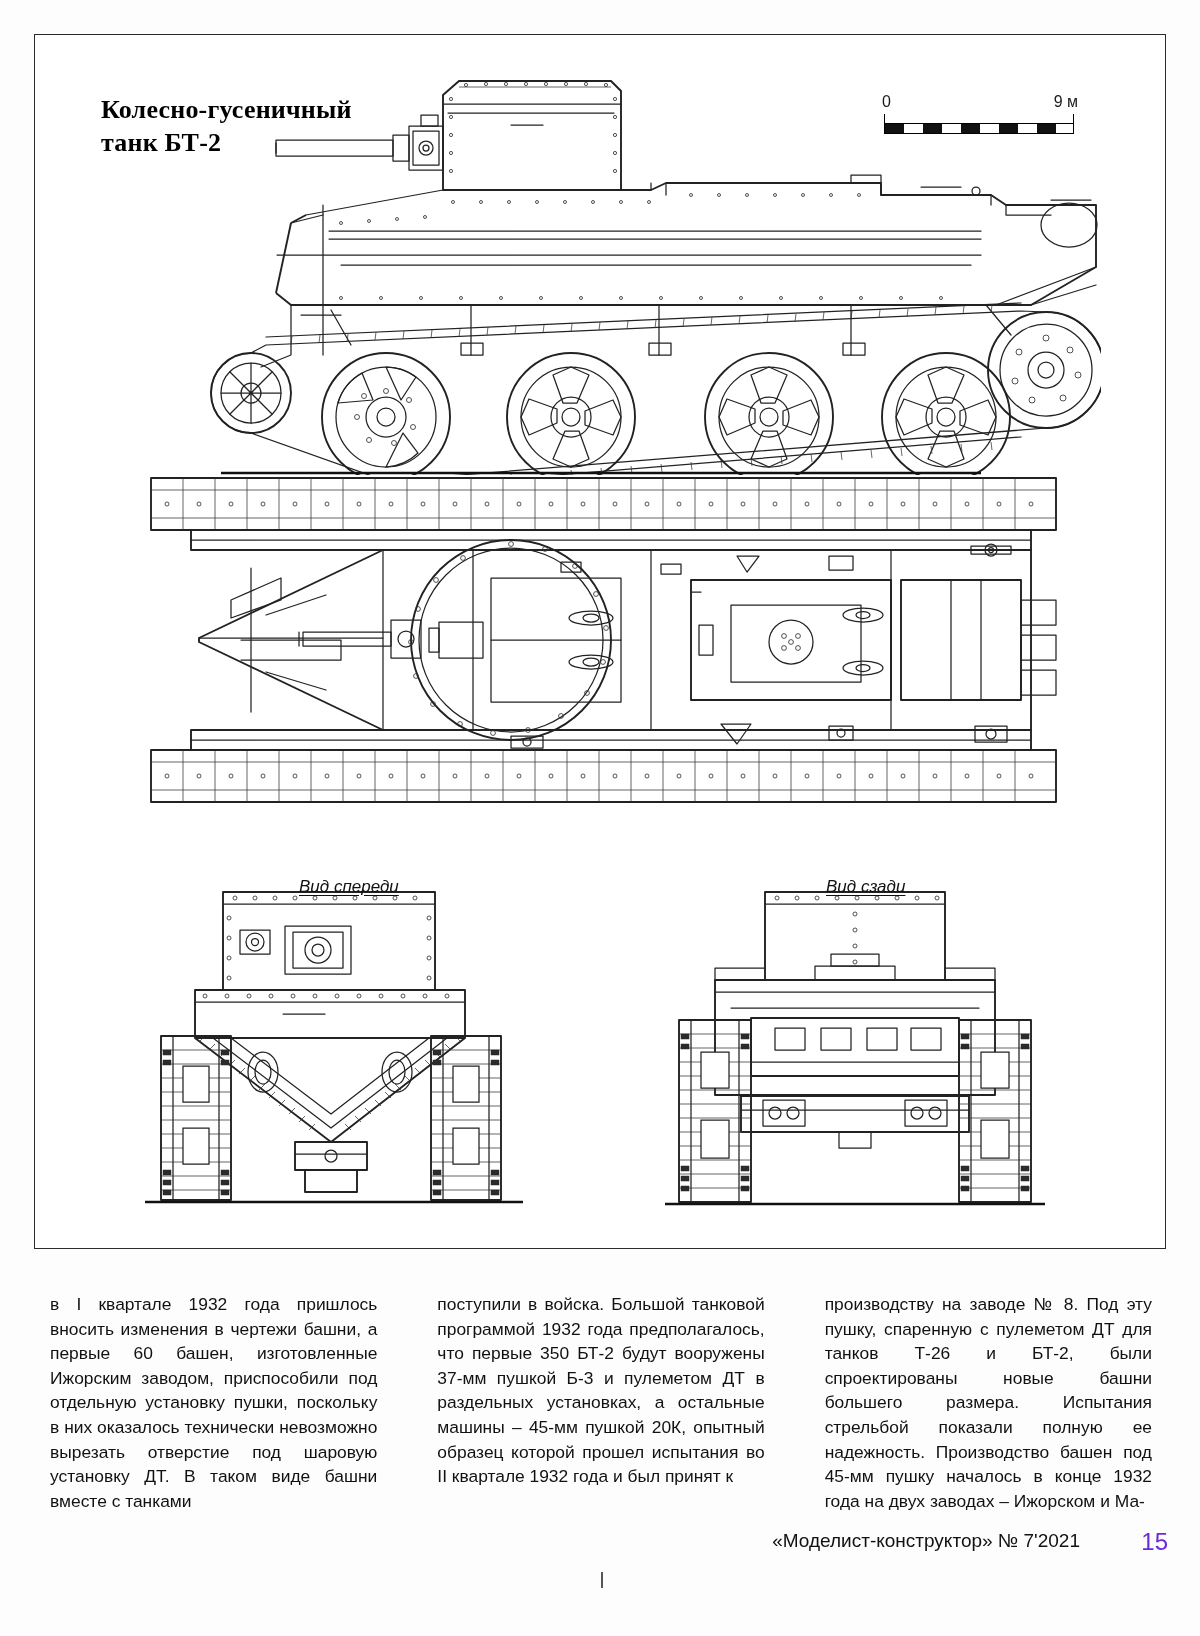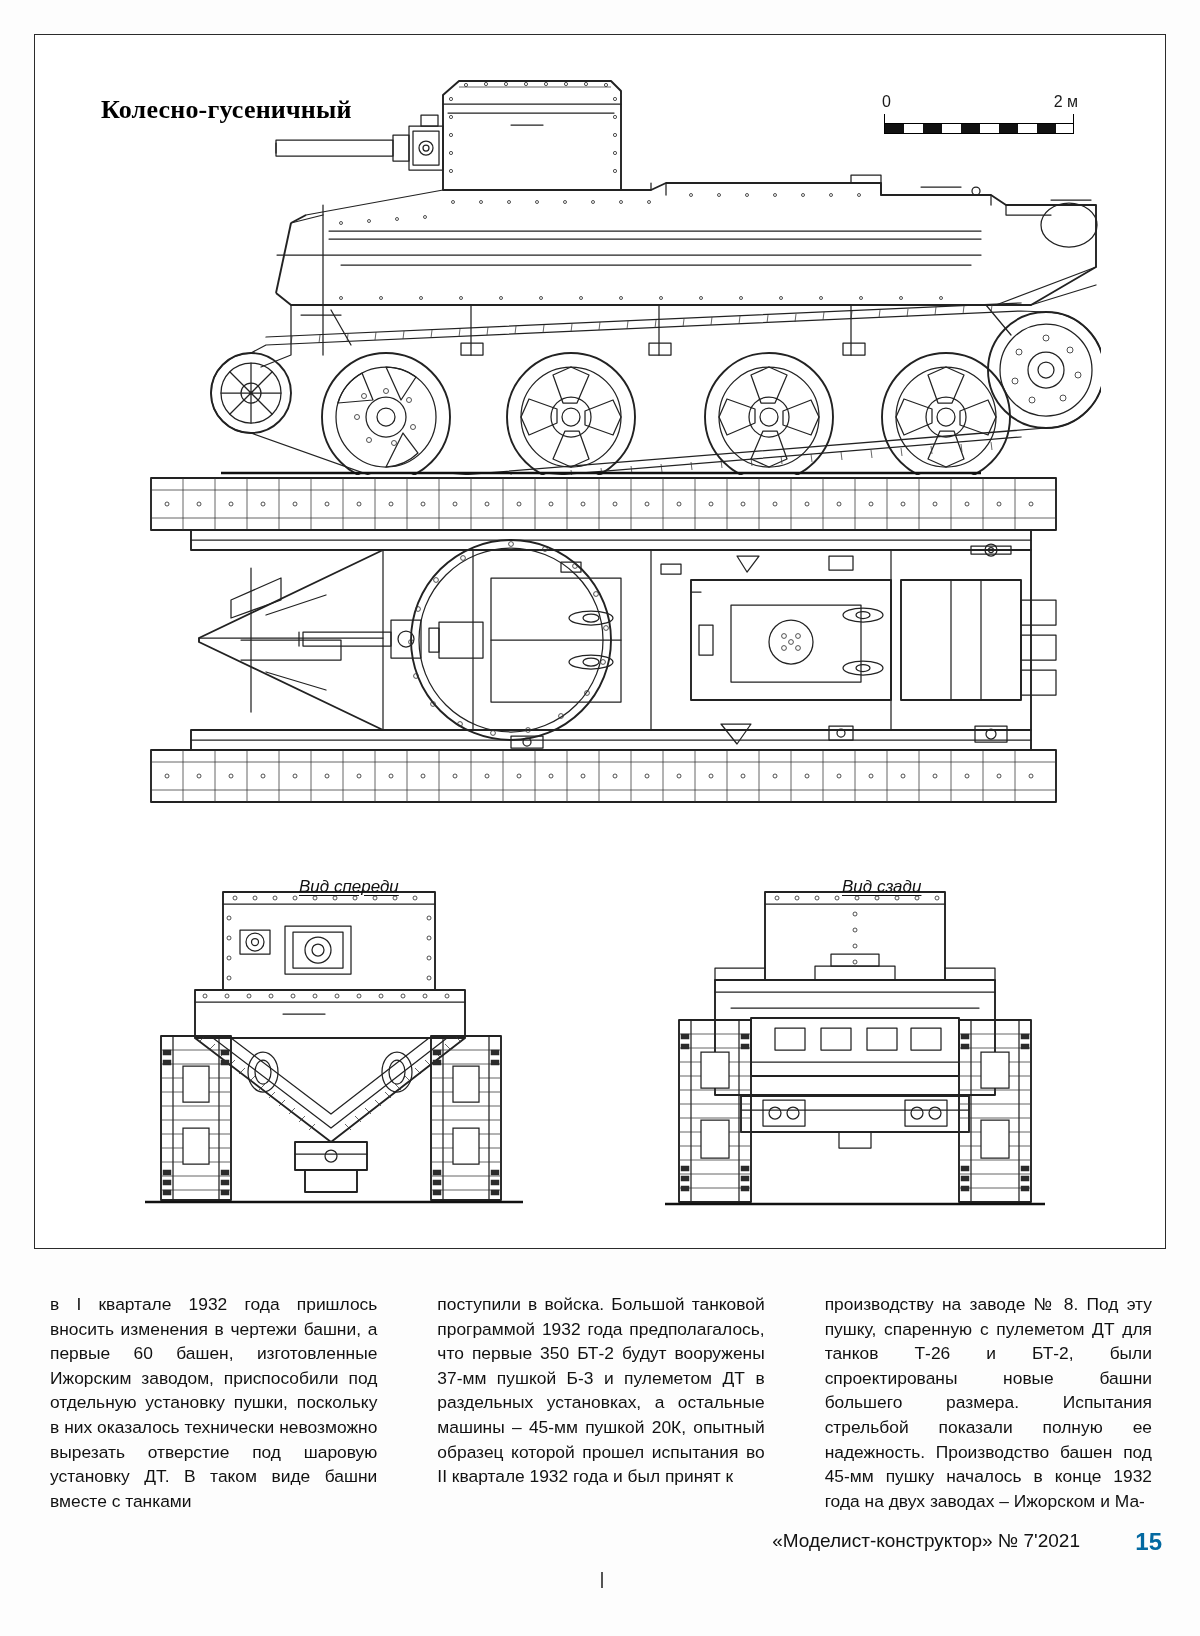--- a/index.html
+++ b/index.html
@@ -40,21 +40,21 @@
   #scale .lab0{position:absolute;left:-2px;top:-30px;font-size:16px;font-family:"Liberation Sans",sans-serif;}
   #scale .lab1{position:absolute;right:-4px;top:-30px;font-size:16px;font-family:"Liberation Sans",sans-serif;white-space:nowrap;}
 
   
   .viewcap{
     position:absolute;font-family:"Liberation Sans",sans-serif;
     font-style:italic;font-size:17px;text-decoration:underline;
     text-underline-offset:3px;color:#111;
   }
   #cap-front{left:264px;top:842px;}
-  #cap-rear{left:791px;top:842px;margin-left:16px;}
+  #cap-rear{left:791px;top:842px;}
 
   
   .dwg{position:absolute;}
   svg{display:block;}
   .ln{fill:none;stroke:#222;stroke-width:1.25;stroke-linejoin:round;stroke-linecap:round;}
   .ln2{fill:none;stroke:#222;stroke-width:1.9;stroke-linejoin:round;}
   .lnT{fill:none;stroke:#333;stroke-width:.75;}
   .fillW{fill:#ffffff;stroke:#222;stroke-width:1.25;}
   .fillD{fill:#2b2b2b;stroke:#2b2b2b;stroke-width:.5;}
   .riv{fill:none;stroke:#333;stroke-width:.85;}
@@ -75,22 +75,22 @@
 
   
   #footer{
     position:absolute;left:34px;top:1530px;width:1134px;height:40px;
   }
   #foot-title{
     position:absolute;right:88px;top:0;font-weight:normal;font-size:19px;
     font-family:"Liberation Sans",sans-serif;color:#111;white-space:nowrap;
   }
   #foot-page{
-    position:absolute;right:6px;top:-2px;font-weight:bold;font-size:24px;
-    font-family:"Liberation Sans",sans-serif;color:#0369a1;
+    position:absolute;right:0;top:-2px;font-weight:normal;font-size:24px;
+    font-family:"Liberation Sans",sans-serif;color:#6d28d9;
   }
   #foot-mark{
     position:absolute;left:50%;top:42px;width:2px;height:16px;background:#555;
   }
 </style>
 </head>
 <body>
 
 <div id="page">
 
@@ -706,25 +706,26 @@
           <rect x="366" y="164" width="8" height="5"></rect>
             <rect x="366" y="174" width="8" height="5"></rect>
         </g>
 
         <path class="grnd" d="M10 334 L390 334"></path>
       </svg>
     </div>
 
     <div id="title">
       <span>Колесно-гусеничный</span>
+      <span class="l2">танк БТ-2</span>
     </div>
 
     <div id="scale">
       <span class="lab0">0</span>
-      <span class="lab1">2 м</span>
+      <span class="lab1">9 м</span>
       <span class="tick"></span>
       <span class="tickR"></span>
       <span class="bar">
         <i class="on"></i>
           <i></i>
           <i class="on"></i>
           <i></i>
           <i class="on"></i>
         <i></i>
           <i class="on"></i>

